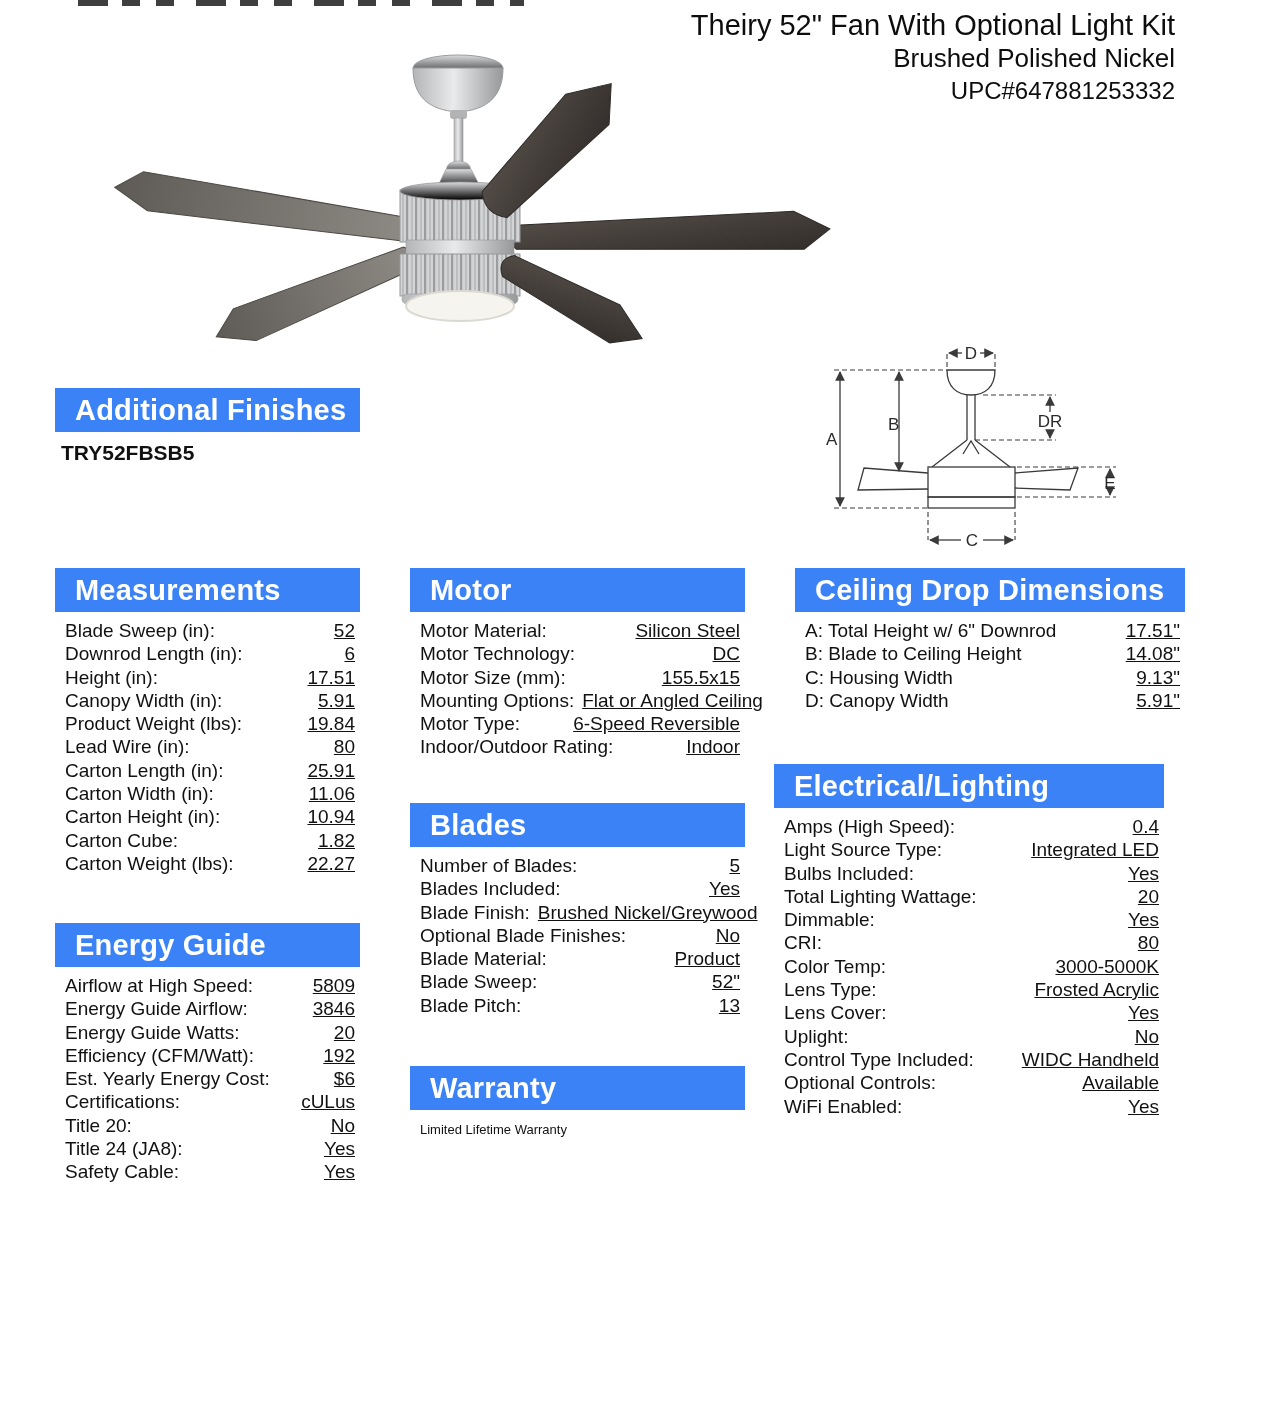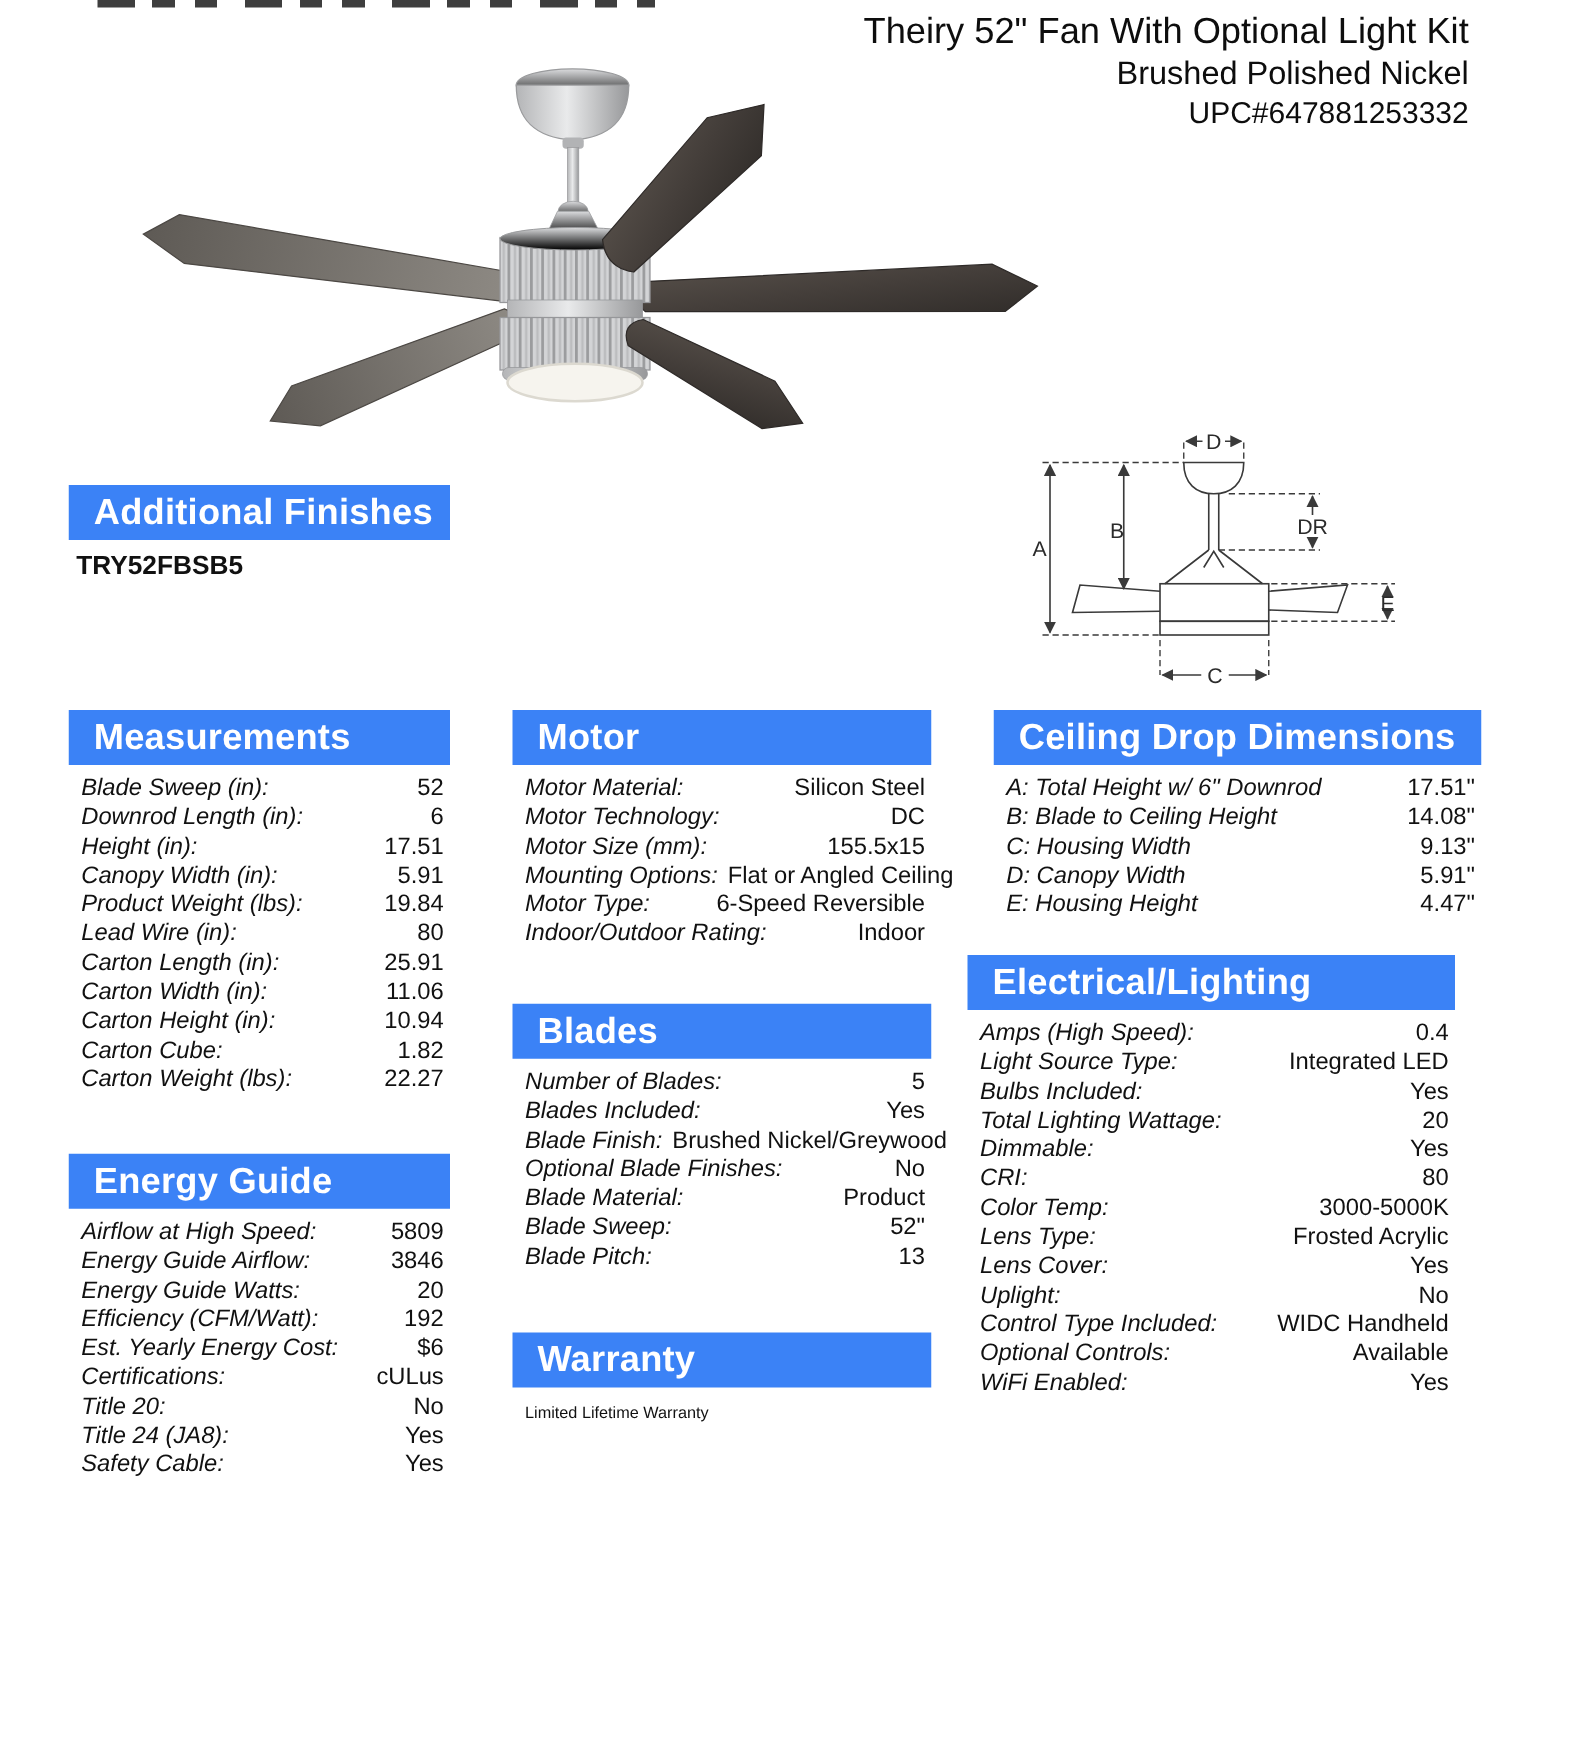--- a/index.html
+++ b/index.html
@@ -22,22 +22,22 @@
   .prod-upc     { font-size:24px; line-height:32px; color:#0d0d0d; }
 
   .section { position:absolute; }
   .bar {
     background:#3b82f6; color:#ffffff; font-weight:bold;
     font-size:29px; height:44px; line-height:44px; padding:0 20px;
     letter-spacing:.2px; white-space:nowrap; overflow:hidden;
   }
   .rows { margin-top:7px; padding:0 5px 0 10px; }
   .row { display:flex; justify-content:space-between; font-size:19px; line-height:23.3px; }
-  .row .lbl { white-space:nowrap;font-style:italic; }
-  .row .val { white-space:nowrap; text-align:right; padding-left:8px; }
+  .row .lbl { white-space:nowrap; }
+  .row .val { white-space:nowrap; text-align:right; padding-left:8px;text-decoration:underline; }
   .plain-text { margin-top:12px; padding-left:10px; font-size:13px; }
   .finish-code { margin-top:9px; padding-left:6px; font-size:21px; font-weight:bold; }
 
   #sec-af     { left:55px;  top:388px;  width:305px; }
   #sec-meas   { left:55px;  top:568px;  width:305px; }
   #sec-energy { left:55px;  top:923px;  width:305px; }
   #sec-motor  { left:410px; top:568px;  width:335px; }
   #sec-blades { left:410px; top:803px;  width:335px; }
   #sec-warr   { left:410px; top:1066px; width:335px; }
   #sec-cdd    { left:795px; top:568px;  width:390px; }
@@ -348,24 +348,20 @@
         <span class="val">14.08"</span>
       </div>
         <div class="row">
         <span class="lbl">C: Housing Width</span>
         <span class="val">9.13"</span>
       </div>
         <div class="row">
         <span class="lbl">D: Canopy Width</span>
         <span class="val">5.91"</span>
       </div>
-        <div class="row">
-        <span class="lbl">E: Housing Height</span>
-        <span class="val">4.47"</span>
-      </div>
       </div>
   </div>
 
   <div class="section" id="sec-el">
     <div class="bar">Electrical/Lighting</div>
     <div class="rows">
         <div class="row">
         <span class="lbl">Amps (High Speed):</span>
         <span class="val">0.4</span>
       </div>

